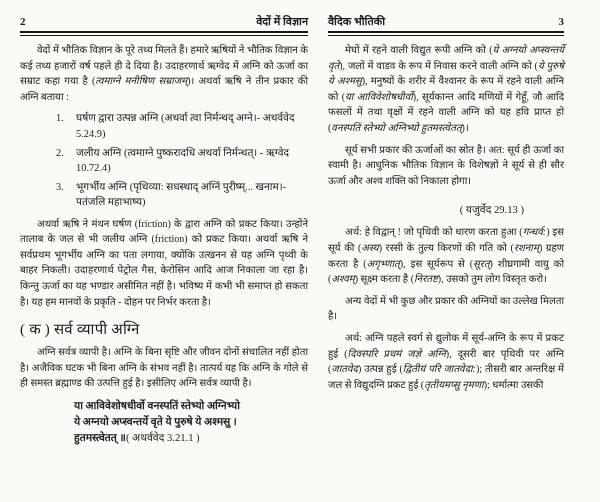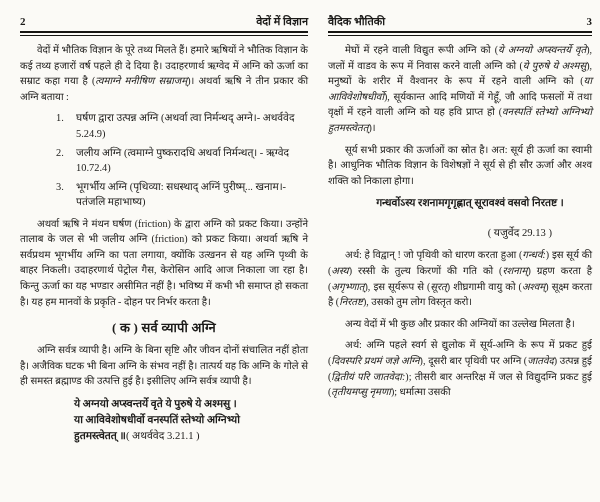--- a/index.html
+++ b/index.html
@@ -4,39 +4,39 @@
 <style>
   html,body{margin:0;padding:0;background:#e9e7e2;}
   .spread{
     width:600px;height:502px;background:#fbfaf6;overflow:hidden;
     display:flex;box-sizing:border-box;
     font-family:"Liberation Serif","DejaVu Serif",serif;
     color:#1c1b19;
   }
   .page{box-sizing:border-box;}
   .page-left{width:318px;padding:14px 10px 0 20px;}
-  .page-right{width:282px;padding:14px 8px 0 10px;}
+  .page-right{width:282px;padding:14px 36px 0 10px;}
   .running-head{
     display:flex;justify-content:space-between;align-items:baseline;
     font-weight:bold;font-size:11px;line-height:14px;
   }
   .rule{height:2px;border-top:2.5px solid #161512;border-bottom:1px solid #161512;margin-top:3px;}
   .body-text p{margin:0;}
   p.para{
     margin-top:6px;text-align:justify;text-indent:17px;
     font-size:10px;line-height:15.6px;
   }
   .run-b{font-weight:normal;}
   .run-i{font-style:italic;}
   .olist{margin:6px 0 0 36px;}
   .li{display:flex;margin-top:4px;font-size:10.4px;line-height:15.2px;}
   .li .num{width:20px;flex:none;}
   .li .li-text{flex:1;text-align:left;}
   .section-heading{
-    text-align:center;font-weight:bold;font-size:13px;
+    font-weight:normal;font-size:15px;
     margin:9px 0 4px 0;letter-spacing:.2px;
   }
   .verse{font-weight:bold;font-size:10.6px;line-height:16px;}
   .verse-left{margin:7px 4px 0 54px;text-align:justify;}
   .verse-line{display:block;}
   .verse-ref{font-weight:normal;white-space:nowrap;}
   .verse-lastline{display:flex;justify-content:flex-start;align-items:baseline;}
   .verse-center{margin:7px 14px 0 34px;text-align:center;}
   .verse-ref-row{display:block;text-align:right;font-weight:normal;padding-right:26px;margin-top:14px;}
 </style>
@@ -70,22 +70,22 @@
         </div>
       </div>
 
       <p class="para"><span>अथर्वा ऋषि ने मंथन घर्षण (friction) के द्वारा अग्नि को प्रकट किया। उन्होंने तालाब के जल से भी जलीय अग्नि (friction) को प्रकट किया। अथर्वा ऋषि ने सर्वप्रथम भूगर्भीय अग्नि का पता लगाया, क्योंकि उत्खनन से यह अग्नि पृथ्वी के बाहर निकली। उदाहरणार्थ पेट्रोल गैस, केरोसिन आदि आज निकाला जा रहा है। किन्तु ऊर्जा का यह भण्डार असीमित नहीं है। भविष्य में कभी भी समाप्त हो सकता है। यह हम मानवों के प्रकृति - दोहन पर निर्भर करता है।</span></p>
 
       <div class="section-heading">( क ) सर्व व्यापी अग्नि</div>
 
       <p class="para"><span>अग्नि सर्वत्र व्यापी है। अग्नि के बिना सृष्टि और जीवन दोनों संचालित नहीं होता है। अजैविक घटक भी बिना अग्नि के संभव नहीं है। तात्पर्य यह कि अग्नि के गोले से ही समस्त ब्रह्माण्ड की उत्पत्ति हुई है। इसीलिए अग्नि सर्वत्र व्यापी है।</span></p>
 
       <div class="verse verse-left">
+        <span class="verse-line">या आविवेशोषधीर्वो वनस्पतिं स्तेभ्यो अग्निभ्यो</span>
         <span class="verse-line">ये अग्नयो अप्स्वन्तर्ये वृते ये पुरुषे ये अश्मसु ।</span>
-        <span class="verse-line">या आविवेशोषधीर्वो वनस्पतिं स्तेभ्यो अग्निभ्यो</span>
         <span class="verse-lastline">
           <span>हुतमस्त्वेतत् ॥</span>
           <span class="verse-ref">( अथर्ववेद 3.21.1 )</span>
         </span>
       </div>
     </div>
   </div>
 
   <div class="page page-right">
     <div class="running-head">
@@ -93,21 +93,20 @@
       <span>3</span>
     </div>
     <div class="rule"></div>
 
     <div class="body-text">
       <p class="para"><span>मेघों में रहने वाली विद्युत रूपी अग्नि को (</span><span class="run-i">ये अग्नयो अप्स्वन्तर्ये वृते</span><span>), जलों में वाडव के रूप में निवास करने वाली अग्नि को (</span><span class="run-i">ये पुरुषे ये अश्मसु</span><span>), मनुष्यों के शरीर में वैश्वानर के रूप में रहने वाली अग्नि को (</span><span class="run-i">या आविवेशोषधीर्वो</span><span>), सूर्यकान्त आदि मणियों में गेहूँ, जौ आदि फसलों में तथा वृक्षों में रहने वाली अग्नि को यह हवि प्राप्त हो (</span><span class="run-i">वनस्पतिं स्तेभ्यो अग्निभ्यो हुतमस्त्वेतत्</span><span>)।</span></p>
 
       <p class="para"><span>सूर्य सभी प्रकार की ऊर्जाओं का स्रोत है। अत: सूर्य ही ऊर्जा का स्वामी है। आधुनिक भौतिक विज्ञान के विशेषज्ञों ने सूर्य से ही सौर ऊर्जा और अश्व शक्ति को निकाला होगा।</span></p>
 
       <div class="verse verse-center">
-        <span class="verse-line">गन्धर्वोऽस्य रशनामगृगृह्णात् सूरावश्वं वसवो निरतष्ट ।</span>
         <span class="verse-ref-row">( यजुर्वेद 29.13 )</span>
       </div>
 
       <p class="para"><span class="run-b">अर्थ:</span><span> हे विद्वान् ! जो पृथिवी को धारण करता हुआ (</span><span class="run-i">गन्धर्व:</span><span>) इस सूर्य की (</span><span class="run-i">अस्य</span><span>) रस्सी के तुल्य किरणों की गति को (</span><span class="run-i">रशनाम्</span><span>) ग्रहण करता है (</span><span class="run-i">अगृभ्णात्</span><span>), इस सूर्यरूप से (</span><span class="run-i">सूरत्</span><span>) शीघ्रगामी वायु को (</span><span class="run-i">अश्वम्</span><span>) सूक्ष्म करता है (</span><span class="run-i">निरतष्ट</span><span>), उसको तुम लोग विस्तृत करो।</span></p>
 
       <p class="para"><span>अन्य वेदों में भी कुछ और प्रकार की अग्नियों का उल्लेख मिलता है।</span></p>
 
 
       <p class="para"><span class="run-b">अर्थ:</span><span> अग्नि पहले स्वर्ग से द्युलोक में सूर्य-अग्नि के रूप में प्रकट हुई (</span><span class="run-i">दिवस्परि प्रथमं जज्ञे अग्नि</span><span>), दूसरी बार पृथिवी पर अग्नि (</span><span class="run-i">जातवेद</span><span>) उत्पन्न हुई (</span><span class="run-i">द्वितीयं परि जातवेदा:</span><span>); तीसरी बार अन्तरिक्ष में जल से विद्युदग्नि प्रकट हुई (</span><span class="run-i">तृतीयमप्सु नृमणा</span><span>); धर्मात्मा उसकी</span></p>
     </div>

